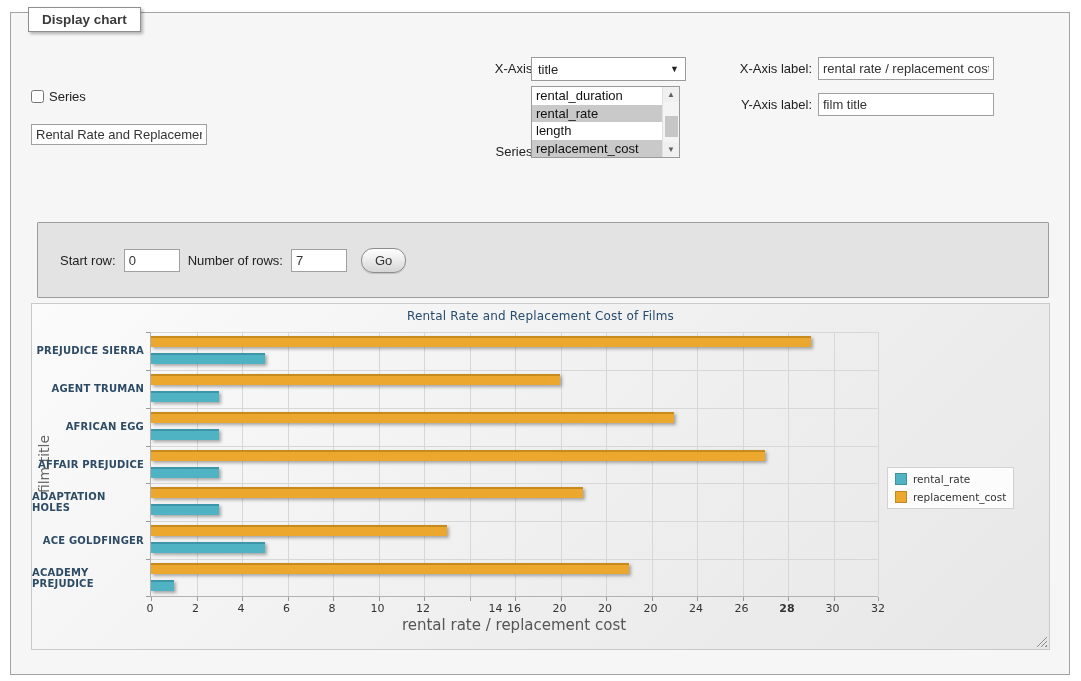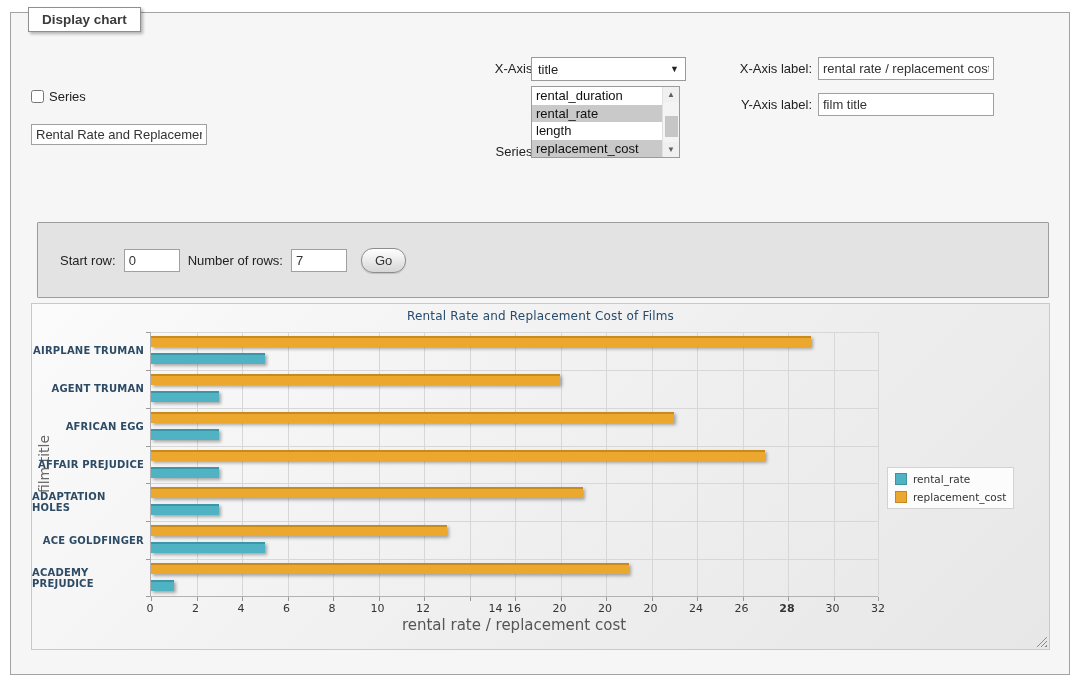--- a/index.html
+++ b/index.html
@@ -196,21 +196,21 @@
           <div class="bar" title="ACADEMY DINOSAUR: 0.99" style="left: 0px; top: 248.1px; width: 23px; background: linear-gradient(rgb(60, 150, 168) 0px, rgb(60, 150, 168) 2px, rgb(79, 179, 196) 2px);"></div>
           <div class="bar" title="AIRPLANE SIERRA: 28.99" style="left: 0px; top: 4px; width: 660px; background: linear-gradient(rgb(199, 138, 28) 0px, rgb(199, 138, 28) 2px, rgb(236, 167, 46) 2px);"></div>
           <div class="bar" title="AGENT TRUMAN: 17.99" style="left: 0px; top: 41.9px; width: 409px; background: linear-gradient(rgb(199, 138, 28) 0px, rgb(199, 138, 28) 2px, rgb(236, 167, 46) 2px);"></div>
           <div class="bar" title="AFRICAN EGG: 22.99" style="left: 0px; top: 79.7px; width: 523px; background: linear-gradient(rgb(199, 138, 28) 0px, rgb(199, 138, 28) 2px, rgb(236, 167, 46) 2px);"></div>
           <div class="bar" title="AFFAIR PREJUDICE: 26.99" style="left: 0px; top: 117.6px; width: 614px; background: linear-gradient(rgb(199, 138, 28) 0px, rgb(199, 138, 28) 2px, rgb(236, 167, 46) 2px);"></div>
           <div class="bar" title="ADAPTATION HOLES: 18.99" style="left: 0px; top: 155.4px; width: 432px; background: linear-gradient(rgb(199, 138, 28) 0px, rgb(199, 138, 28) 2px, rgb(236, 167, 46) 2px);"></div>
           <div class="bar" title="ACE GOLDFINGER: 12.99" style="left: 0px; top: 193.3px; width: 296px; background: linear-gradient(rgb(199, 138, 28) 0px, rgb(199, 138, 28) 2px, rgb(236, 167, 46) 2px);"></div>
           <div class="bar" title="ACADEMY DINOSAUR: 20.99" style="left: 0px; top: 231.1px; width: 478px; background: linear-gradient(rgb(199, 138, 28) 0px, rgb(199, 138, 28) 2px, rgb(236, 167, 46) 2px);"></div>
         </div>
       <div id="ycats">
-          <div class="ycat" style="top: 28px; height: 37.9px;">AIRPLANE TRUMAN</div>
+          <div class="ycat" style="top: 28px; height: 37.9px;">PREJUDICE SIERRA</div>
           <div class="ycat" style="top: 65.9px; height: 37.9px;">AGENT TRUMAN</div>
           <div class="ycat" style="top: 103.7px; height: 37.9px;">AFRICAN EGG</div>
           <div class="ycat" style="top: 141.6px; height: 37.9px;">AFFAIR PREJUDICE</div>
           <div class="ycat" style="top: 179.4px; height: 37.9px;">ADAPTATION HOLES</div>
           <div class="ycat" style="top: 217.3px; height: 37.9px;">ACE GOLDFINGER</div>
           <div class="ycat" style="top: 255.1px; height: 37.9px;">ACADEMY PREJUDICE</div>
         </div>
       <div id="xticks">
           <div class="xtick" style="left: 118px;">0</div>
           <div class="xtick" style="left: 163.5px;">2</div>

